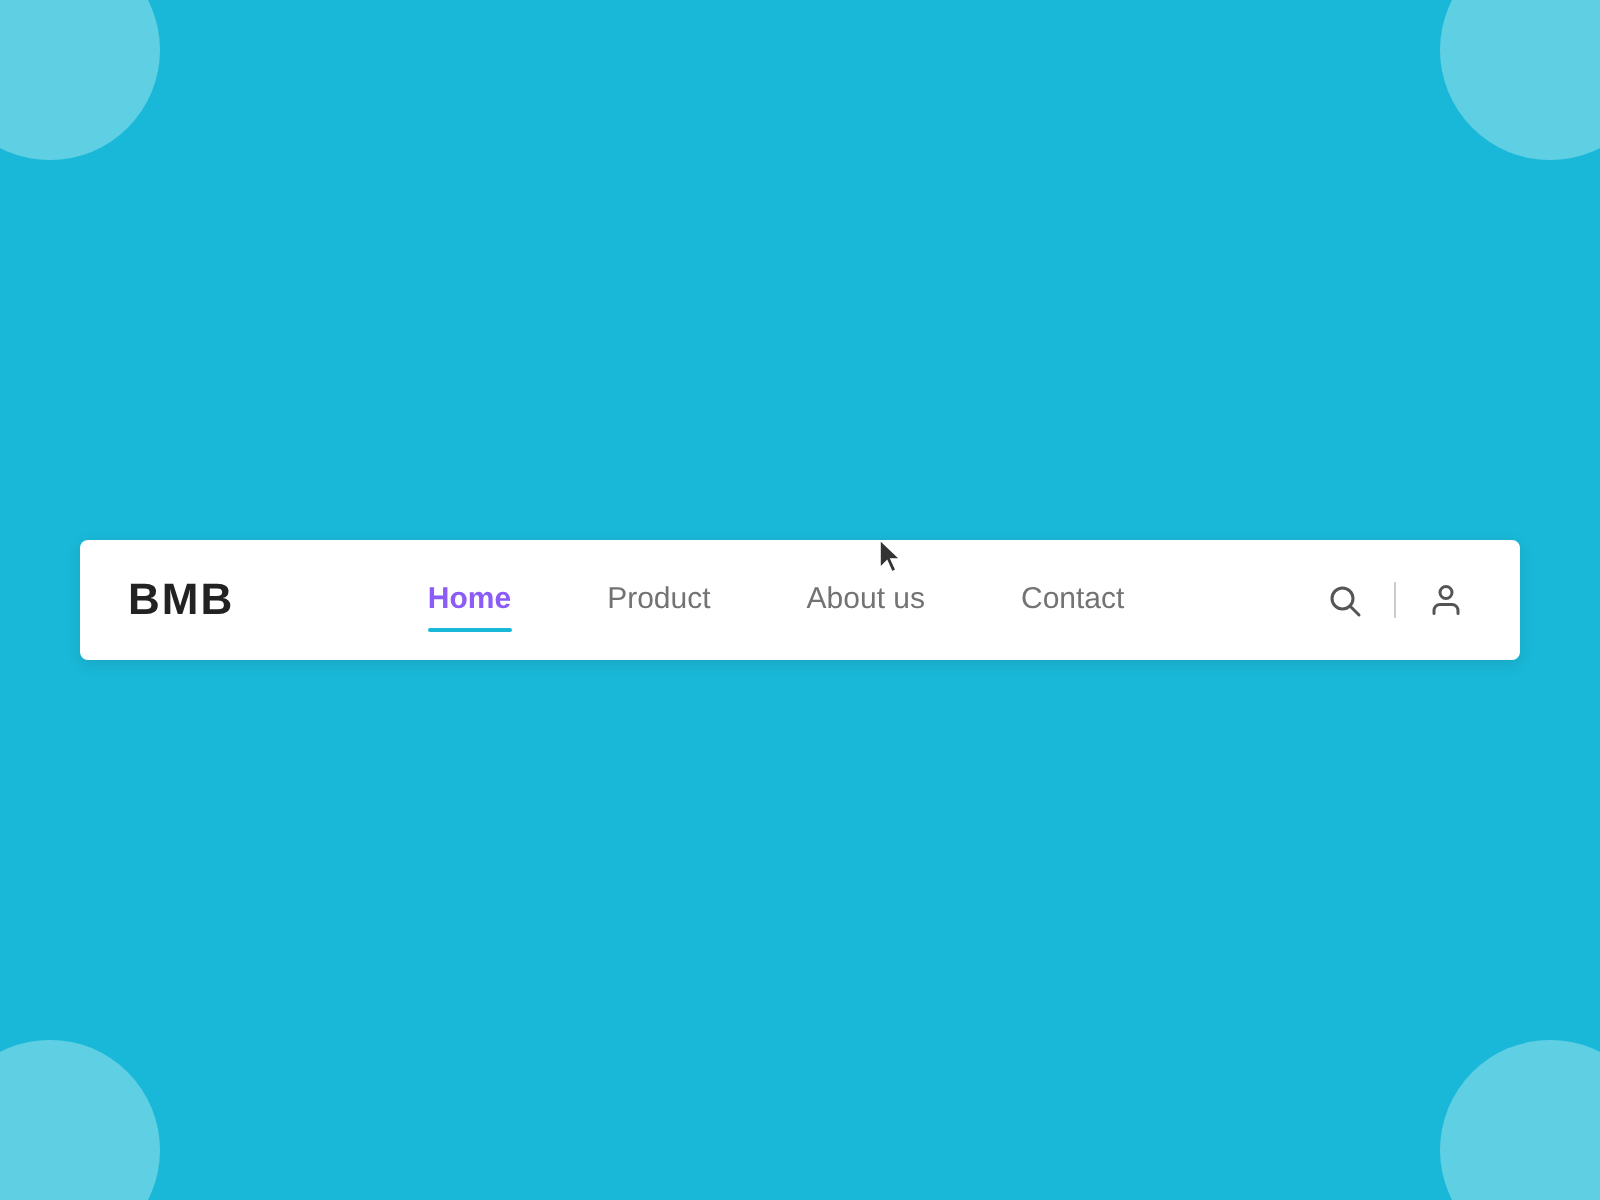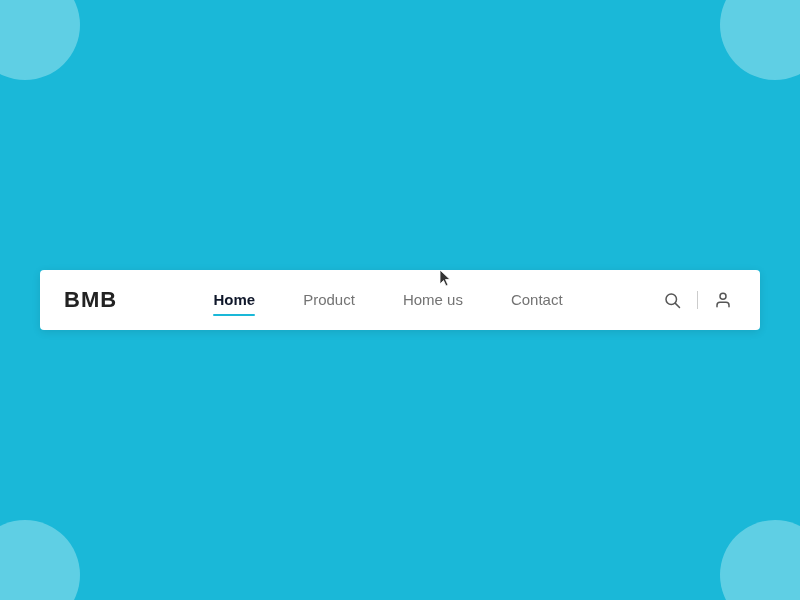--- a/index.html
+++ b/index.html
@@ -86,21 +86,21 @@
 
     .navbar-nav li a {
       text-decoration: none;
       color: #737373;
       font-size: 15px;
       position: relative;
       padding-bottom: 4px;
     }
 
     .navbar-nav li a.active {
-      color: #0f172a;
+      color: #8b5cf6;
       font-weight: 600;
     }
 
     .navbar-nav li a.active::after {
       content: '';
       position: absolute;
       bottom: -4px;
       left: 0;
       width: 100%;
       height: 2px;
@@ -162,21 +162,21 @@
   <span class="navbar-brand">BMB</span>
 
   <ul class="navbar-nav">
     <li>
       <a href="#" class="active">Home</a>
     </li>
     <li>
       <a href="#">Product</a>
     </li>
     <li>
-      <a href="#">Home us</a>
+      <a href="#">About us</a>
     </li>
     <li>
       <a href="#">Contact</a>
     </li>
   </ul>
 
   <div class="navbar-icons">
     <button class="icon-btn">
       <svg viewBox="0 0 24 24" fill="none" stroke="#555" stroke-width="2" stroke-linecap="round" stroke-linejoin="round">
         <circle cx="11" cy="11" r="7"></circle>

